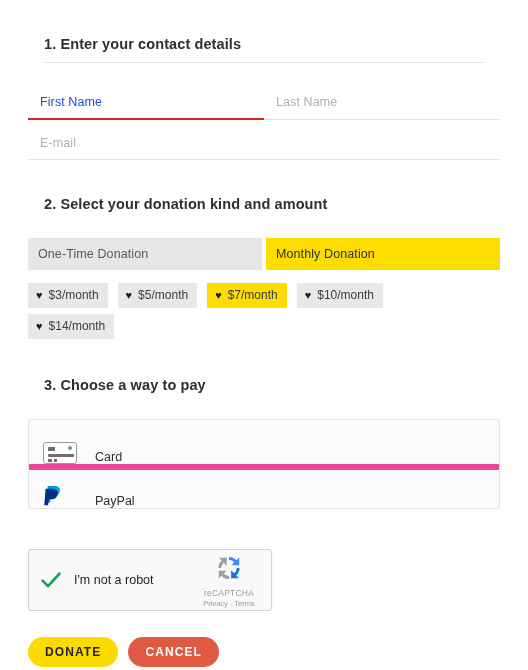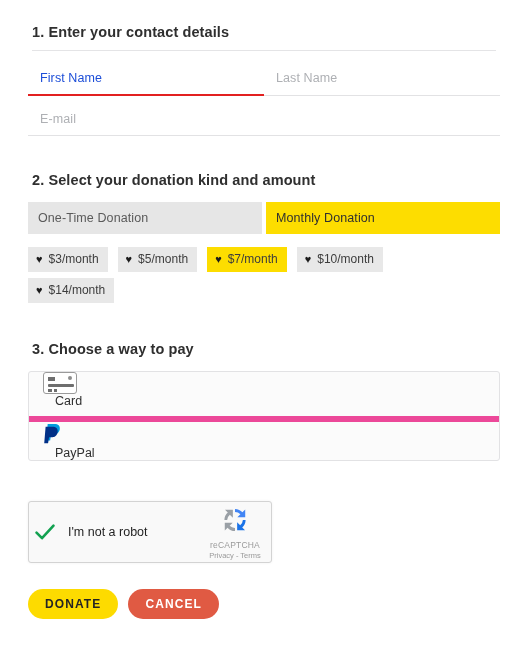--- a/index.html
+++ b/index.html
@@ -18,21 +18,21 @@
   .page {
     padding: 20px 28px 0 28px;
   }
 
   
   .section-title {
     font-size: 14.5px;
     font-weight: bold;
     color: #2f2f2f;
     letter-spacing: 0.1px;
-    margin: 4px;
+    margin: 16px;
     padding-bottom: 10px;
   }
   .section-1 .section-title { border-bottom: 1px solid #e4e4e6; }
 
   
   .field-row {
     display: flex;
     gap: 0;
   }
   .field {
@@ -102,26 +102,25 @@
   
   .section-3 { margin-top: 38px; }
   .pay-list {
     border: 1px solid #e2e2e4;
     border-radius: 3px;
     overflow: hidden;
     background: #fbfbfb;
   }
   .pay-option {
     display: flex;
-    align-items: flex-start;
+    align-items: flex-end;
     height: 44px;
     padding: 0 14px;
     cursor: pointer;
     user-select: none;
-    flex-direction: column;
   }
   .pay-option + .pay-option { border-top: 6px solid #ec4899; }
   .pay-icon-wrap {
     width: 40px;
     display: flex;
     align-items: center;
     justify-content: flex-start;
   }
   .pay-label {
     font-size: 12.5px;
@@ -147,21 +146,21 @@
   
   .recaptcha-area { margin-top: 40px; }
   .recaptcha {
     width: 244px;
     height: 62px;
     border: 1px solid #d3d3d3;
     border-radius: 3px;
     background: #f9f9f9;
     display: flex;
     align-items: center;
-    padding: 0 3px;
+    padding: 0 9px;
     box-shadow: 0 0 3px rgba(0,0,0,0.06);
   }
   .rc-check {
     width: 26px; height: 26px;
     flex: 0 0 auto;
     display: flex; align-items: center; justify-content: center;
   }
   .rc-label {
     flex: 1 1 auto;
     font-size: 12.5px;

